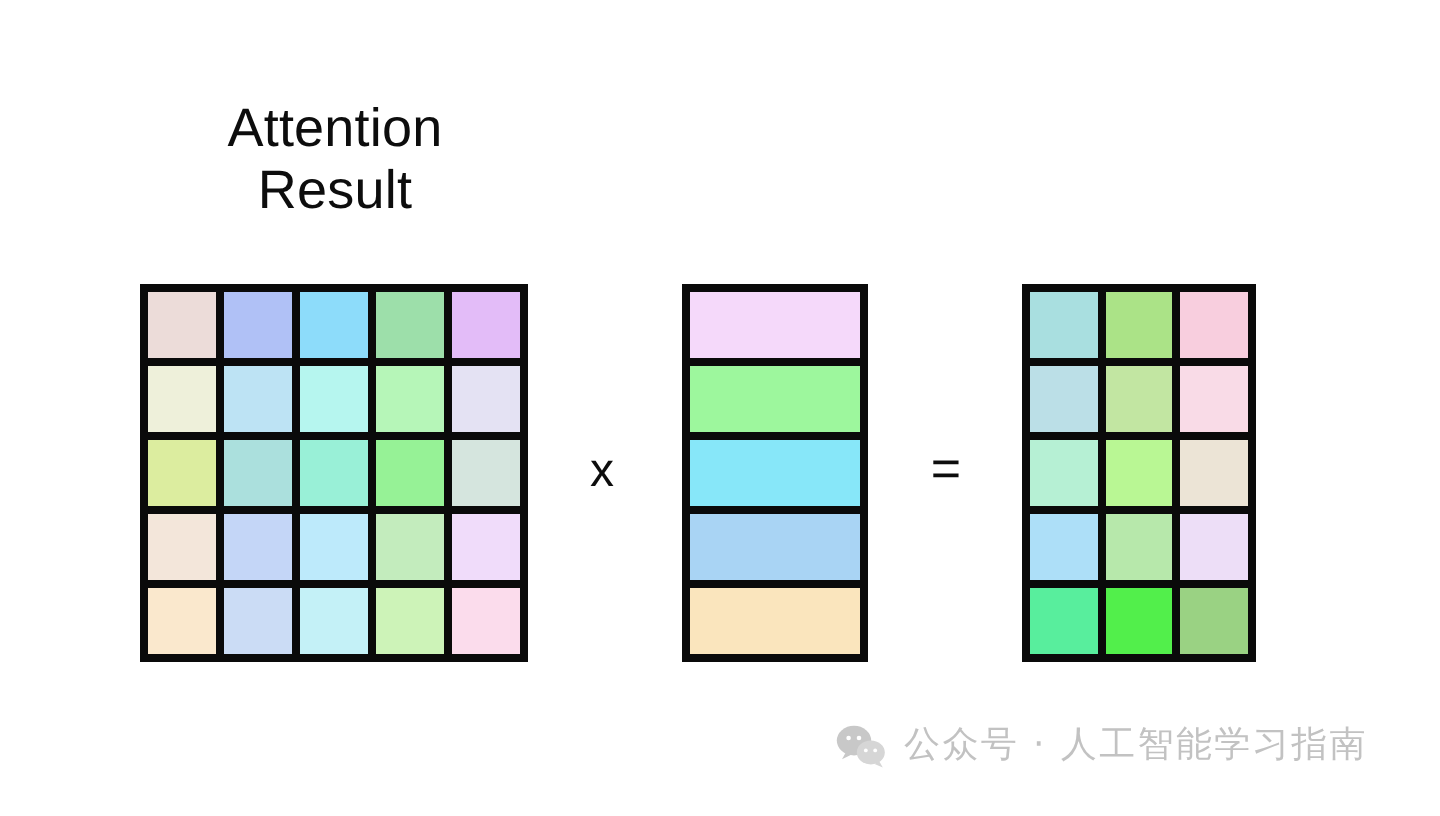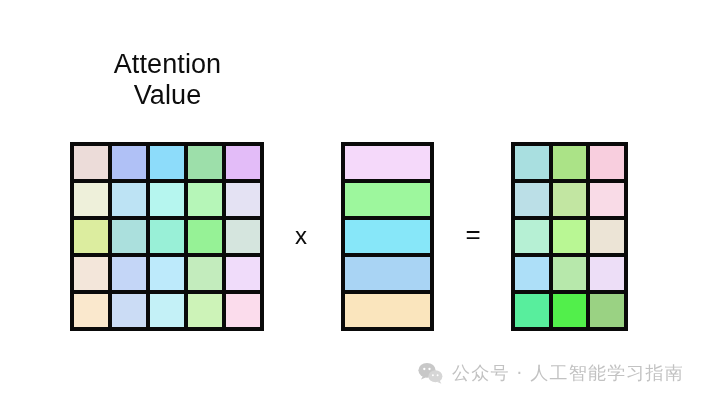--- a/index.html
+++ b/index.html
@@ -130,21 +130,21 @@
     height: 22px;
     display: block;
   }
 </style>
 </head>
 <body>
 
 <div id="stage">
 
   <div class="heading" id="heading-attention">Attention
-Value</div>
+Result</div>
 
 
 
   <div class="matrix" id="attention-matrix">
       <div class="cell" style="background: rgb(236, 220, 217);"></div>
       <div class="cell" style="background: rgb(176, 193, 246);"></div>
       <div class="cell" style="background: rgb(141, 220, 250);"></div>
       <div class="cell" style="background: rgb(157, 223, 170);"></div>
       <div class="cell" style="background: rgb(227, 188, 248);"></div>
       <div class="cell" style="background: rgb(238, 240, 218);"></div>

